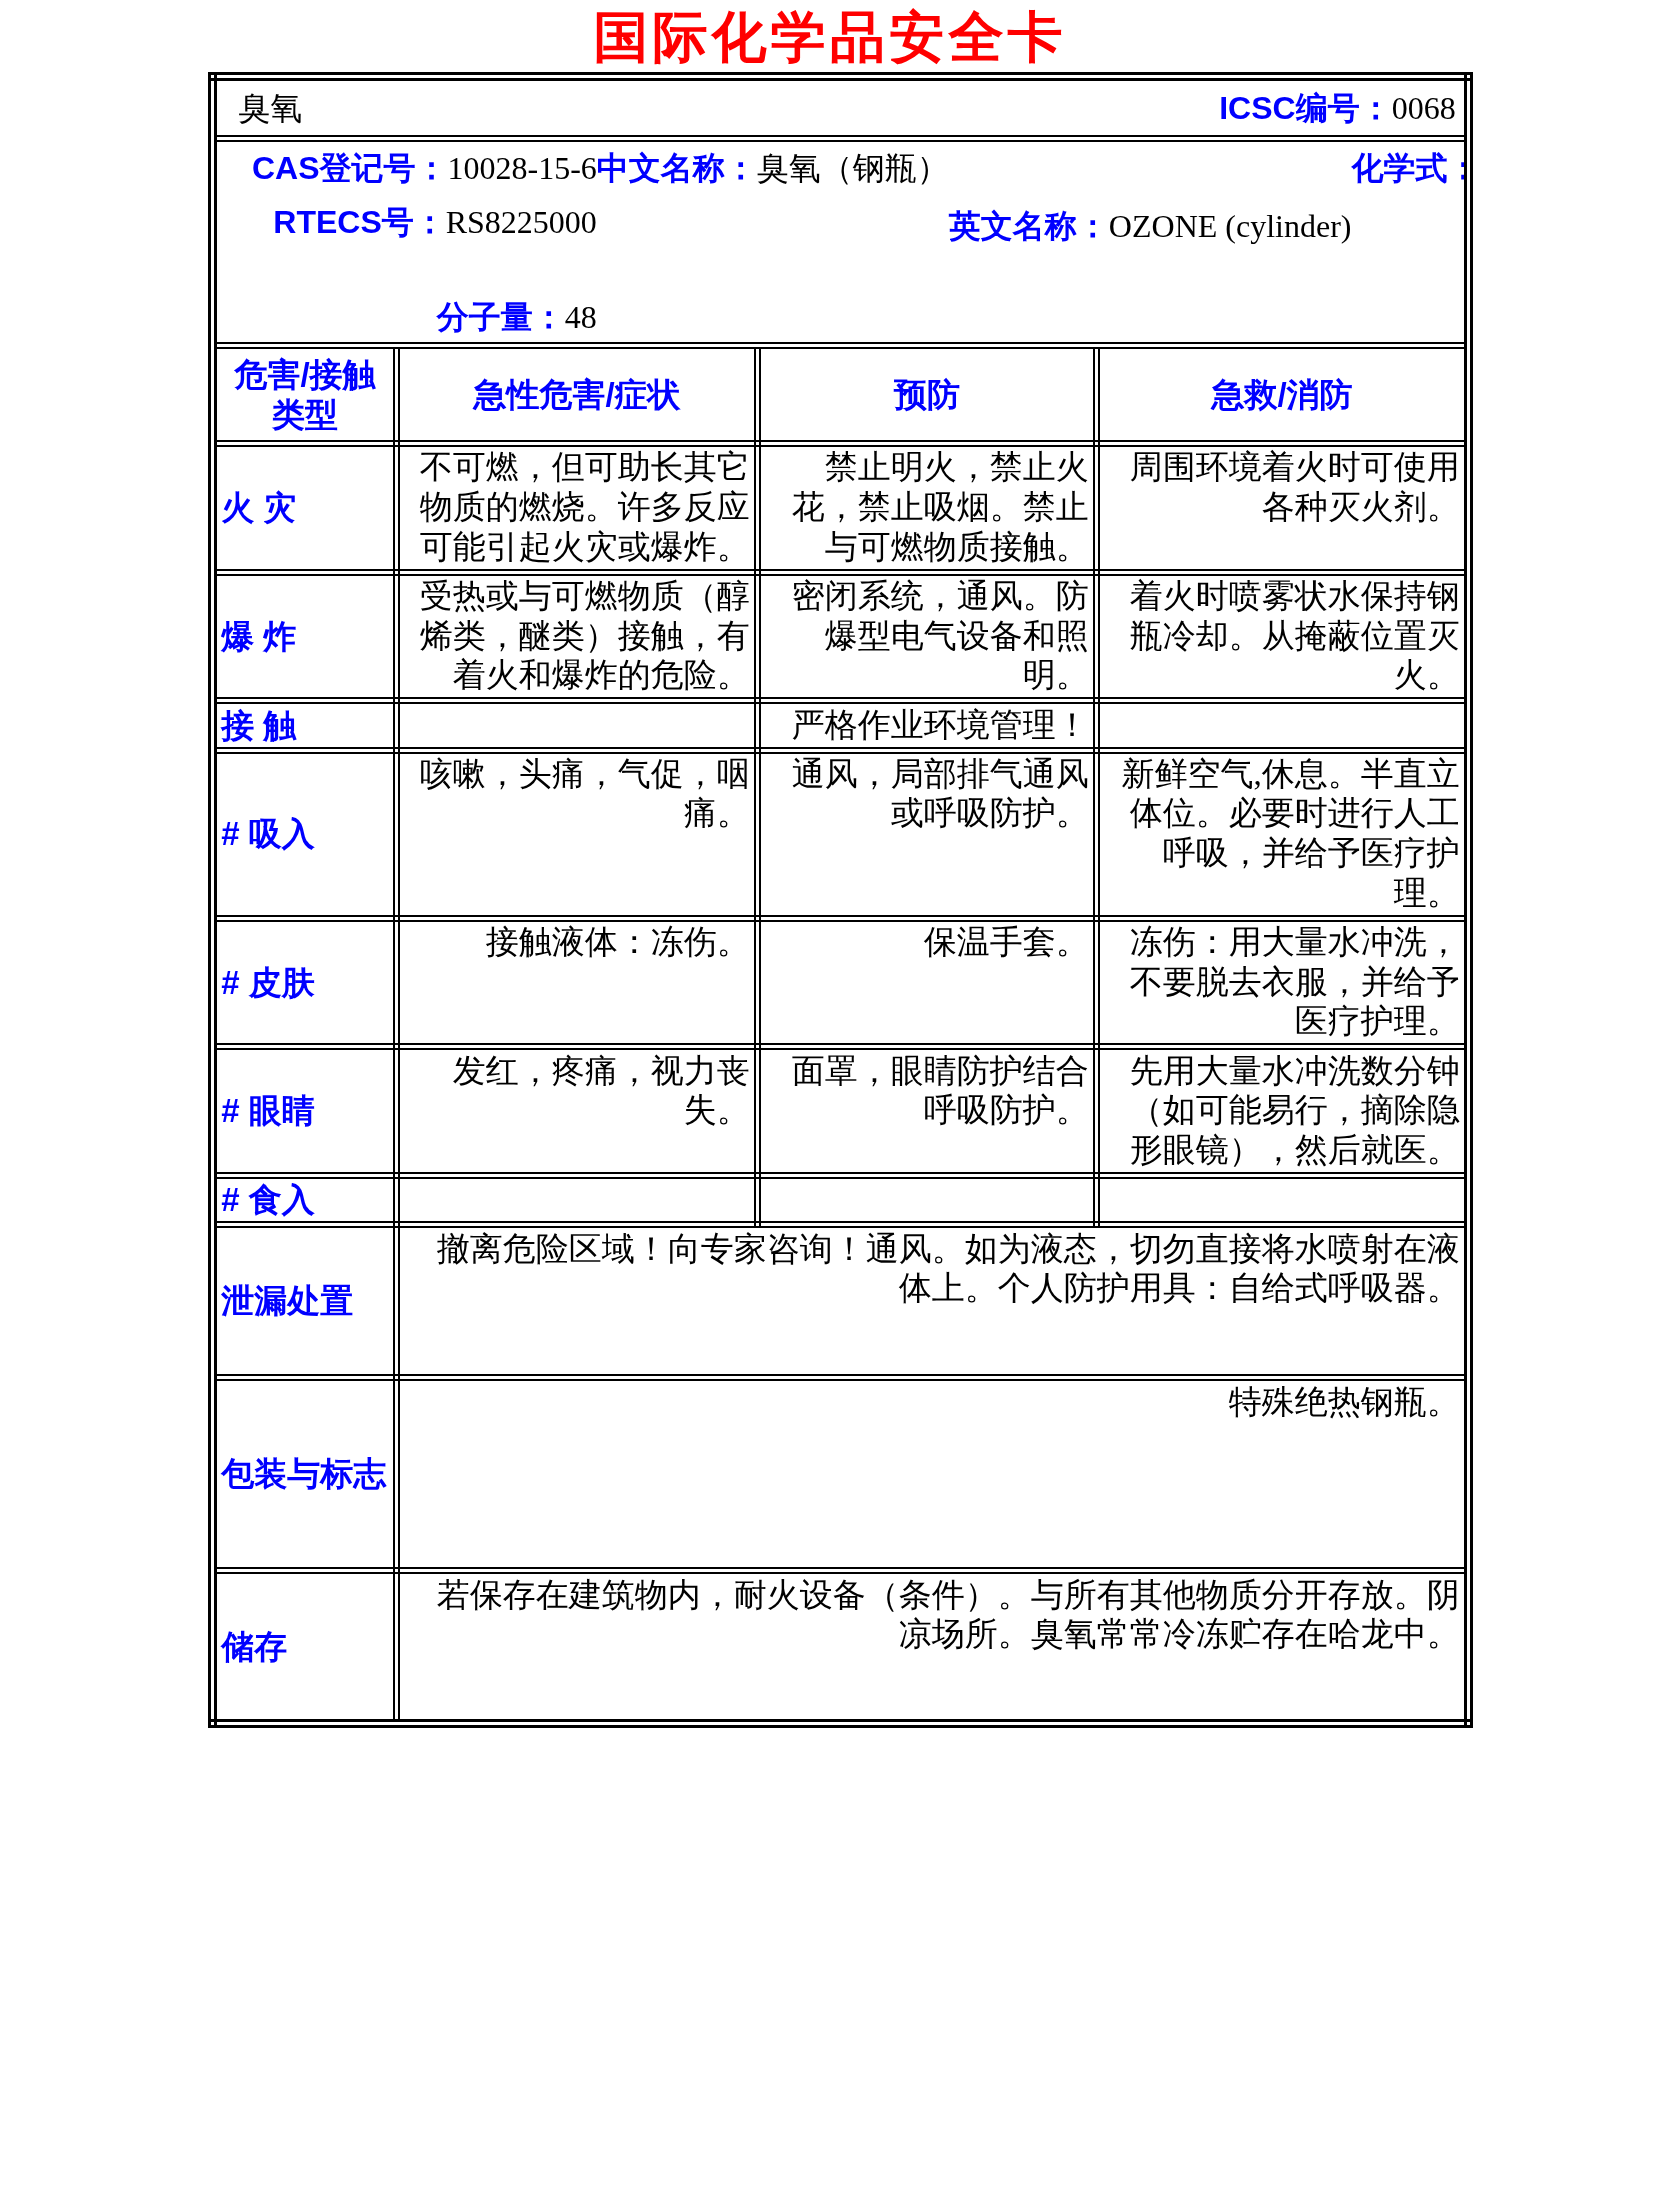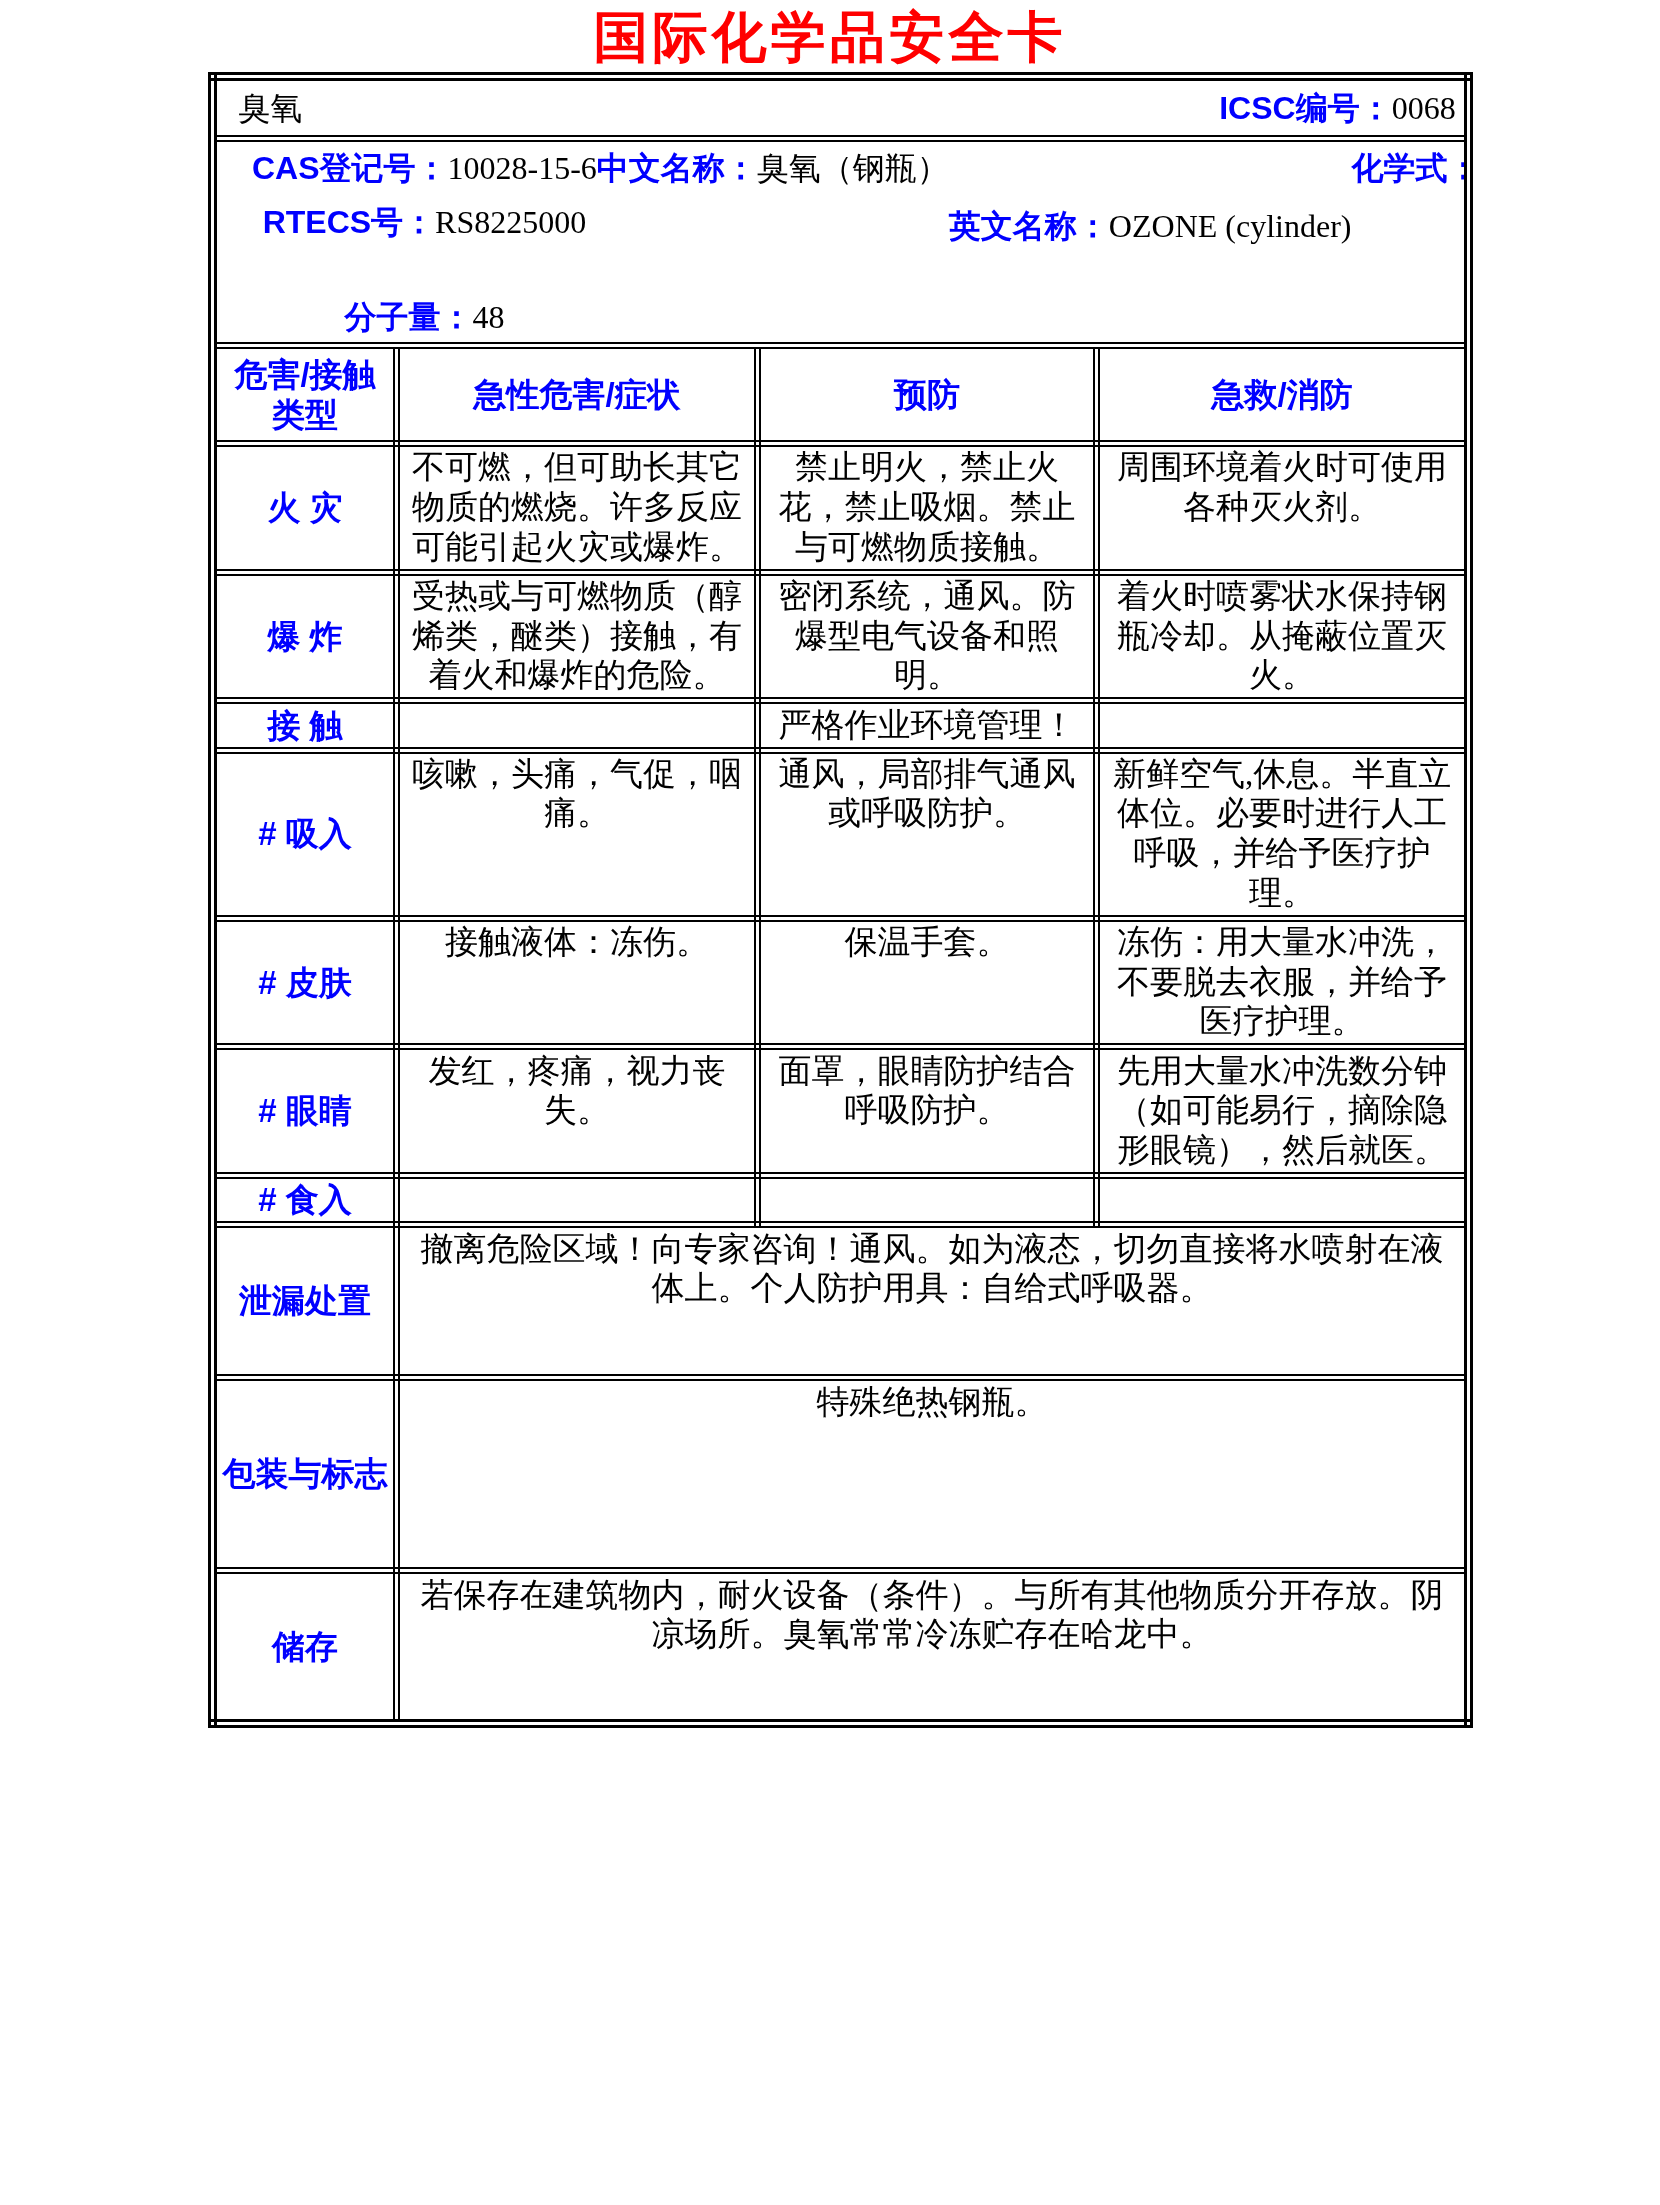--- a/index.html
+++ b/index.html
@@ -35,21 +35,21 @@
     table-layout: fixed;
     border: 9.8px double #000000;
   }
   td, th {
     border: 7px double #000000;
     padding: 1.4px 4.2px 1.4px 4.2px;
     vertical-align: top;
     font-size: 33px;
     line-height: 1.20;
     font-weight: normal;
-    text-align: center;
+    text-align: right;
     overflow: hidden;
   }
   
   .blue {
     color: #0000ff;
     font-family: "Liberation Sans", "DejaVu Sans", sans-serif;
     font-weight: bold;
   }
   
   tr.r-name  td { height: 62px; }
@@ -97,21 +97,21 @@
     text-align: center;
     vertical-align: middle;
     color: #0000ff;
     font-family: "Liberation Sans", "DejaVu Sans", sans-serif;
     font-weight: bold;
     font-size: 33px;
     padding: 1.4px 2.8px;
   }
   
   td.lbl {
-    text-align: center;
+    text-align: left;
     vertical-align: middle;
     color: #0000ff;
     font-family: "Liberation Sans", "DejaVu Sans", sans-serif;
     font-weight: bold;
     font-size: 33px;
     white-space: nowrap;
   }
   td.cell { vertical-align: top; }
 </style>
 </head>

